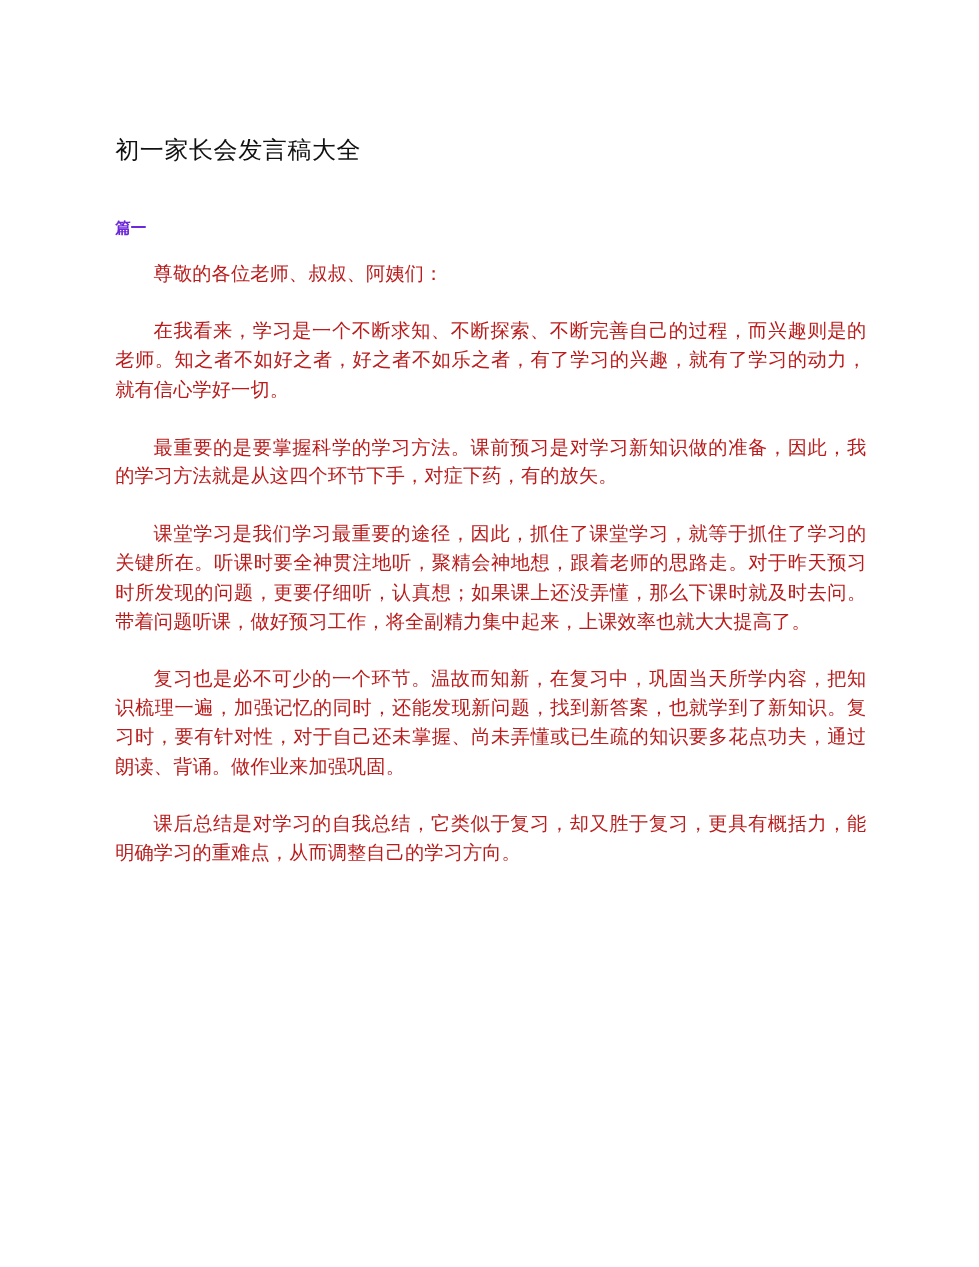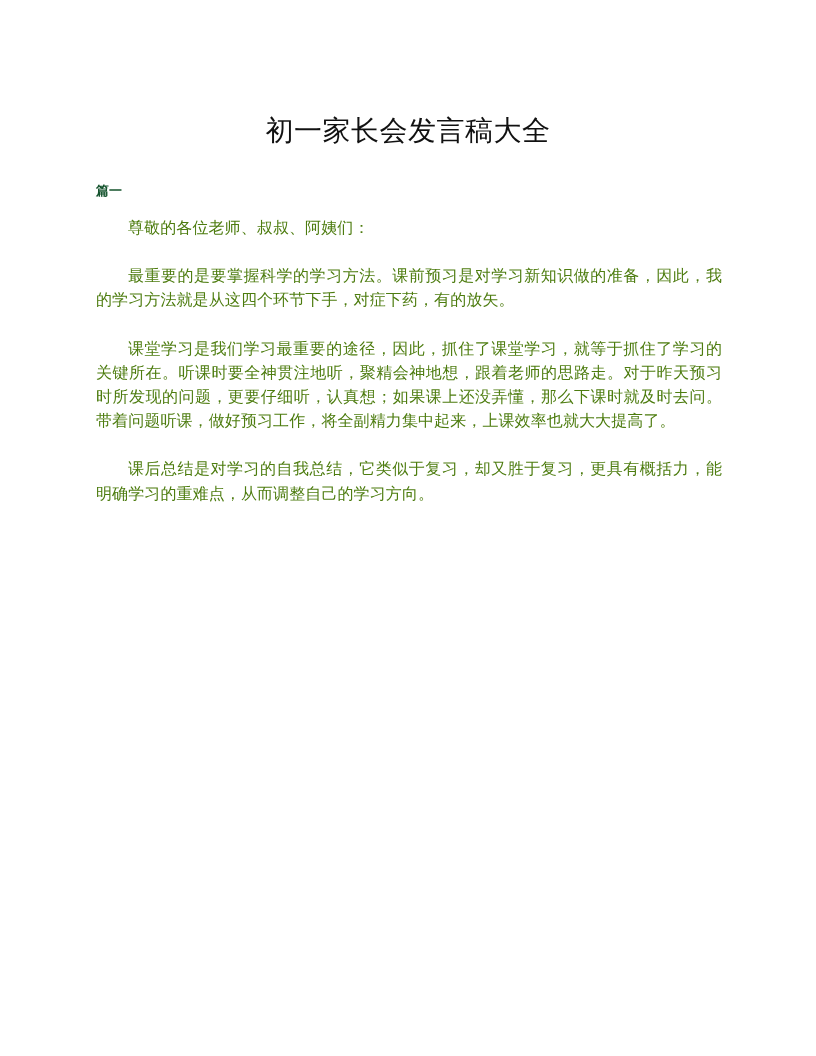--- a/index.html
+++ b/index.html
@@ -20,68 +20,69 @@
     width: 816px;
     height: 1056px;
     background: #ffffff;
     box-sizing: border-box;
   }
   .doc-title {
     position: absolute;
     left: 96px;
     top: 96px;
     width: 624px;
-    text-align: center;
-    font-size: 28px;
+    font-size: 20px;
     line-height: 32px;
     font-weight: 400;
     letter-spacing: 0.5px;
     color: #111111;
     font-family: "DejaVu Serif", "Liberation Serif", serif;
   }
   .content {
     position: absolute;
     left: 96px;
     top: 182px;
     width: 626px;
   }
   .section-marker {
     font-size: 13px;
     line-height: 18px;
     font-weight: bold;
-    color: #14532d;
+    color: #6d28d9;
     margin: 0 0 2px 0;
     letter-spacing: 0;
     font-family: "DejaVu Sans", "Liberation Sans", sans-serif;
   }
   .para {
     font-size: 16px;
     line-height: 24.2px;
     margin: 16px 0 24px 0;
     text-indent: 32px;
     text-align: justify;
     text-justify: inter-ideograph;
-    color: #4d7c0f;
+    color: #b91c1c;
     letter-spacing: 0.1px;
     word-break: break-all;
   }
   .para:last-child {
     margin-bottom: 0;
   }
 </style>
 </head>
 <body>
 
 <div class="page">
 
   <h1 class="doc-title">初一家长会发言稿大全</h1>
 
   <div class="content">
 
     <div class="section-marker">篇一</div>
 
     <p class="para">尊敬的各位老师、叔叔、阿姨们：</p>
+    <p class="para">在我看来，学习是一个不断求知、不断探索、不断完善自己的过程，而兴趣则是的老师。知之者不如好之者，好之者不如乐之者，有了学习的兴趣，就有了学习的动力，就有信心学好一切。</p>
     <p class="para">最重要的是要掌握科学的学习方法。课前预习是对学习新知识做的准备，因此，我的学习方法就是从这四个环节下手，对症下药，有的放矢。</p>
     <p class="para">课堂学习是我们学习最重要的途径，因此，抓住了课堂学习，就等于抓住了学习的关键所在。听课时要全神贯注地听，聚精会神地想，跟着老师的思路走。对于昨天预习时所发现的问题，更要仔细听，认真想；如果课上还没弄懂，那么下课时就及时去问。带着问题听课，做好预习工作，将全副精力集中起来，上课效率也就大大提高了。</p>
+    <p class="para">复习也是必不可少的一个环节。温故而知新，在复习中，巩固当天所学内容，把知识梳理一遍，加强记忆的同时，还能发现新问题，找到新答案，也就学到了新知识。复习时，要有针对性，对于自己还未掌握、尚未弄懂或已生疏的知识要多花点功夫，通过朗读、背诵。做作业来加强巩固。</p>
     <p class="para">课后总结是对学习的自我总结，它类似于复习，却又胜于复习，更具有概括力，能明确学习的重难点，从而调整自己的学习方向。</p>
 
   </div>
 </div>
 
 </body></html>

